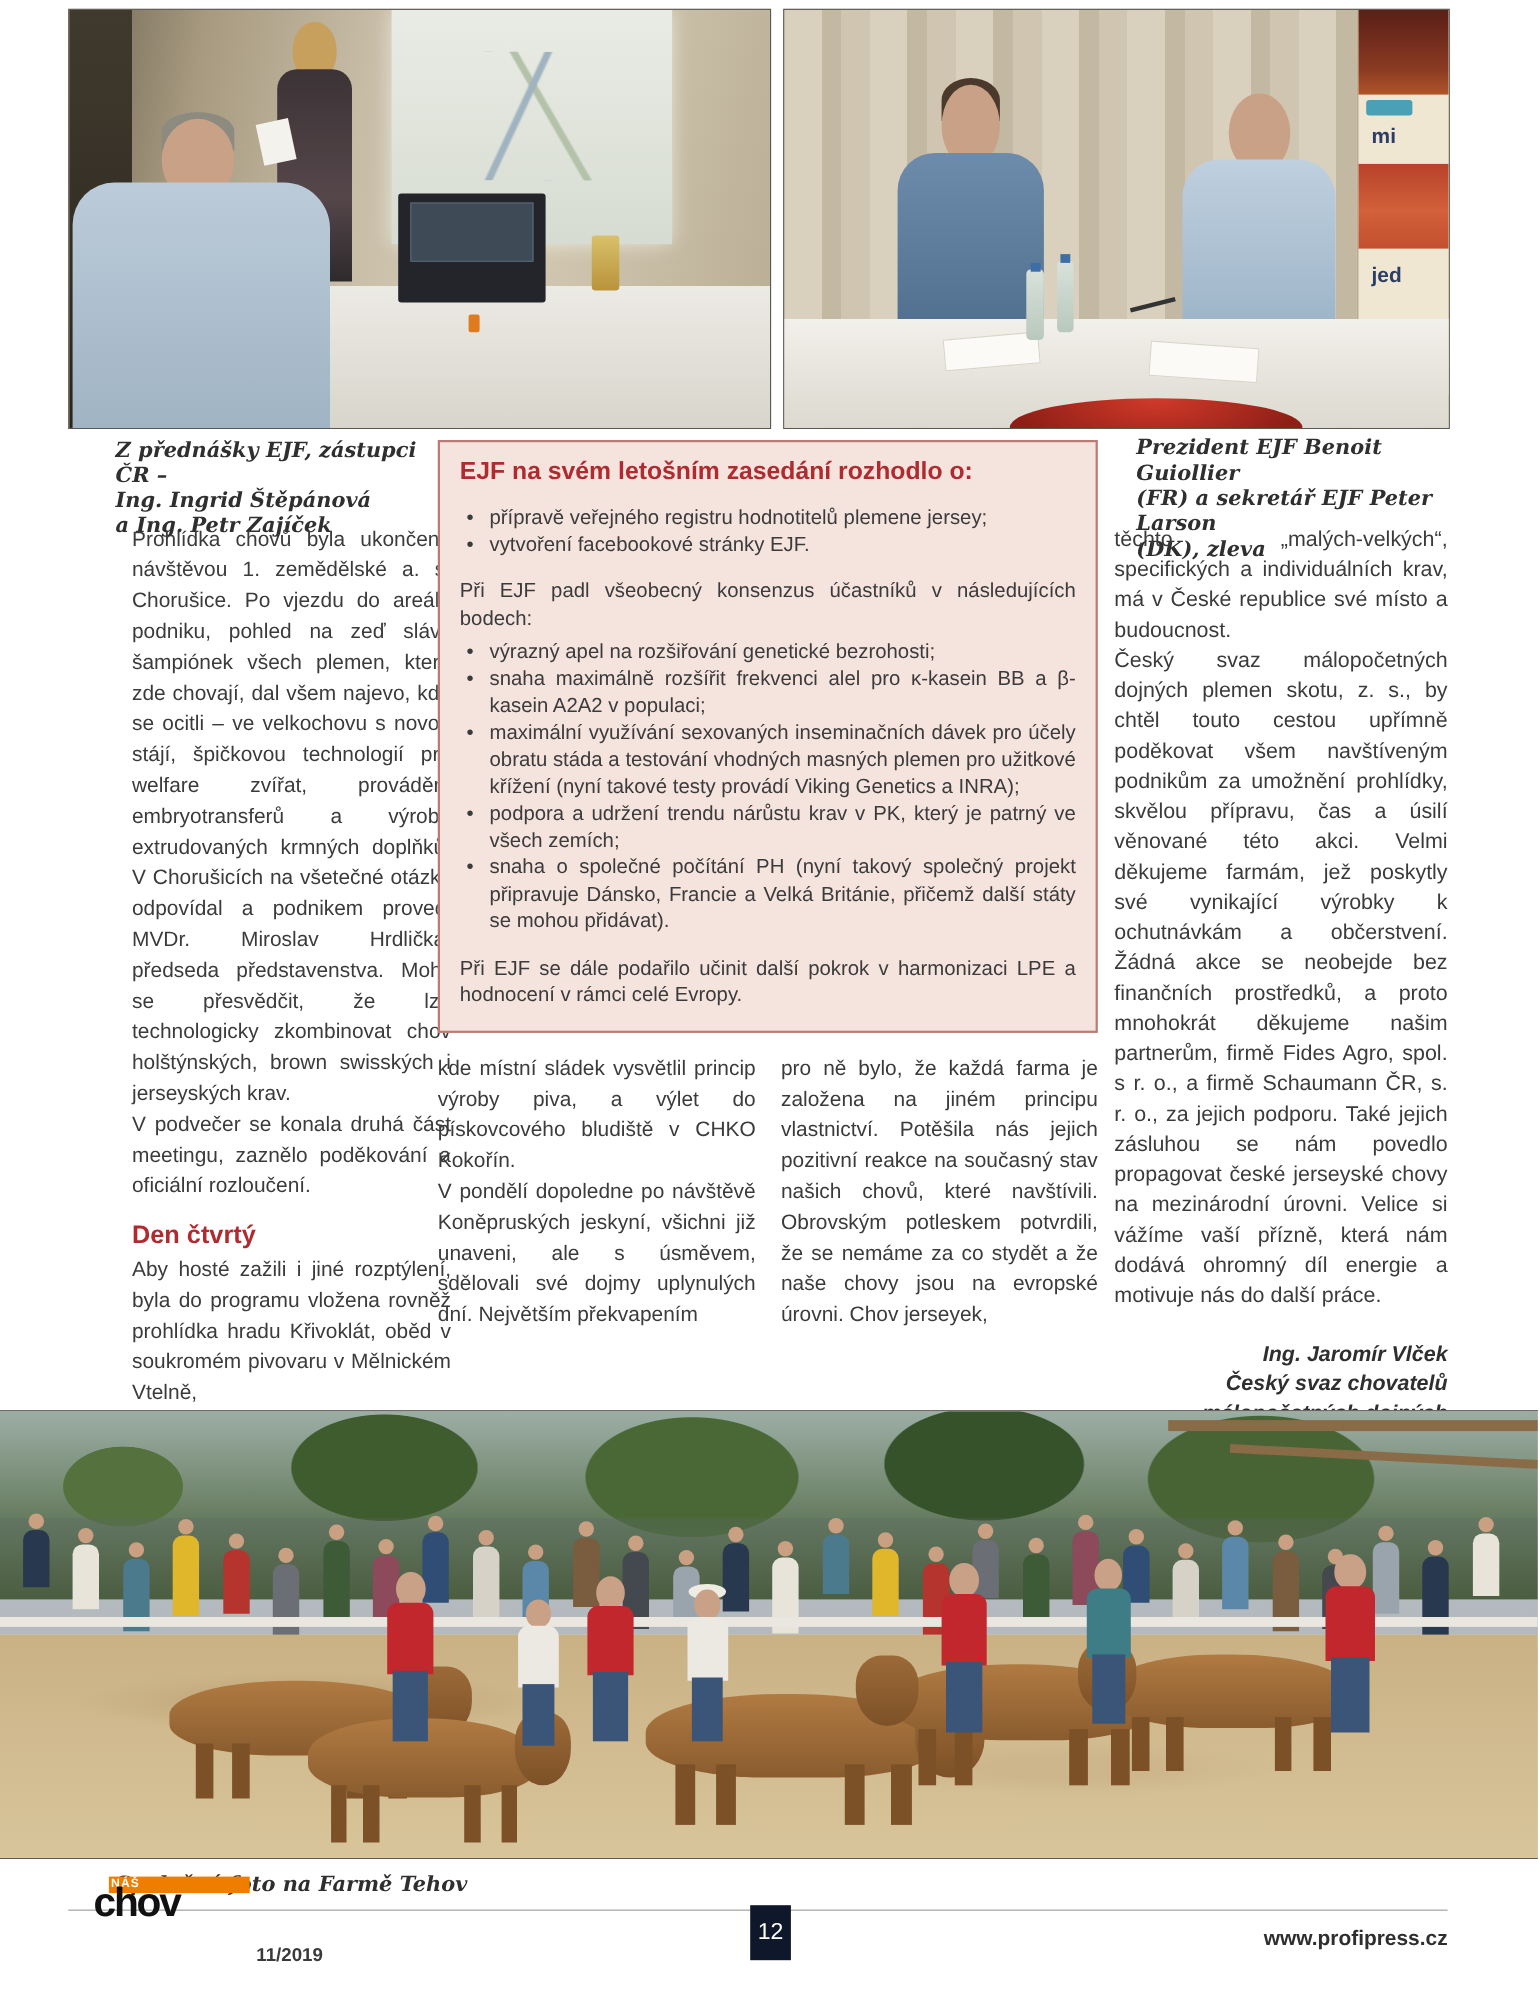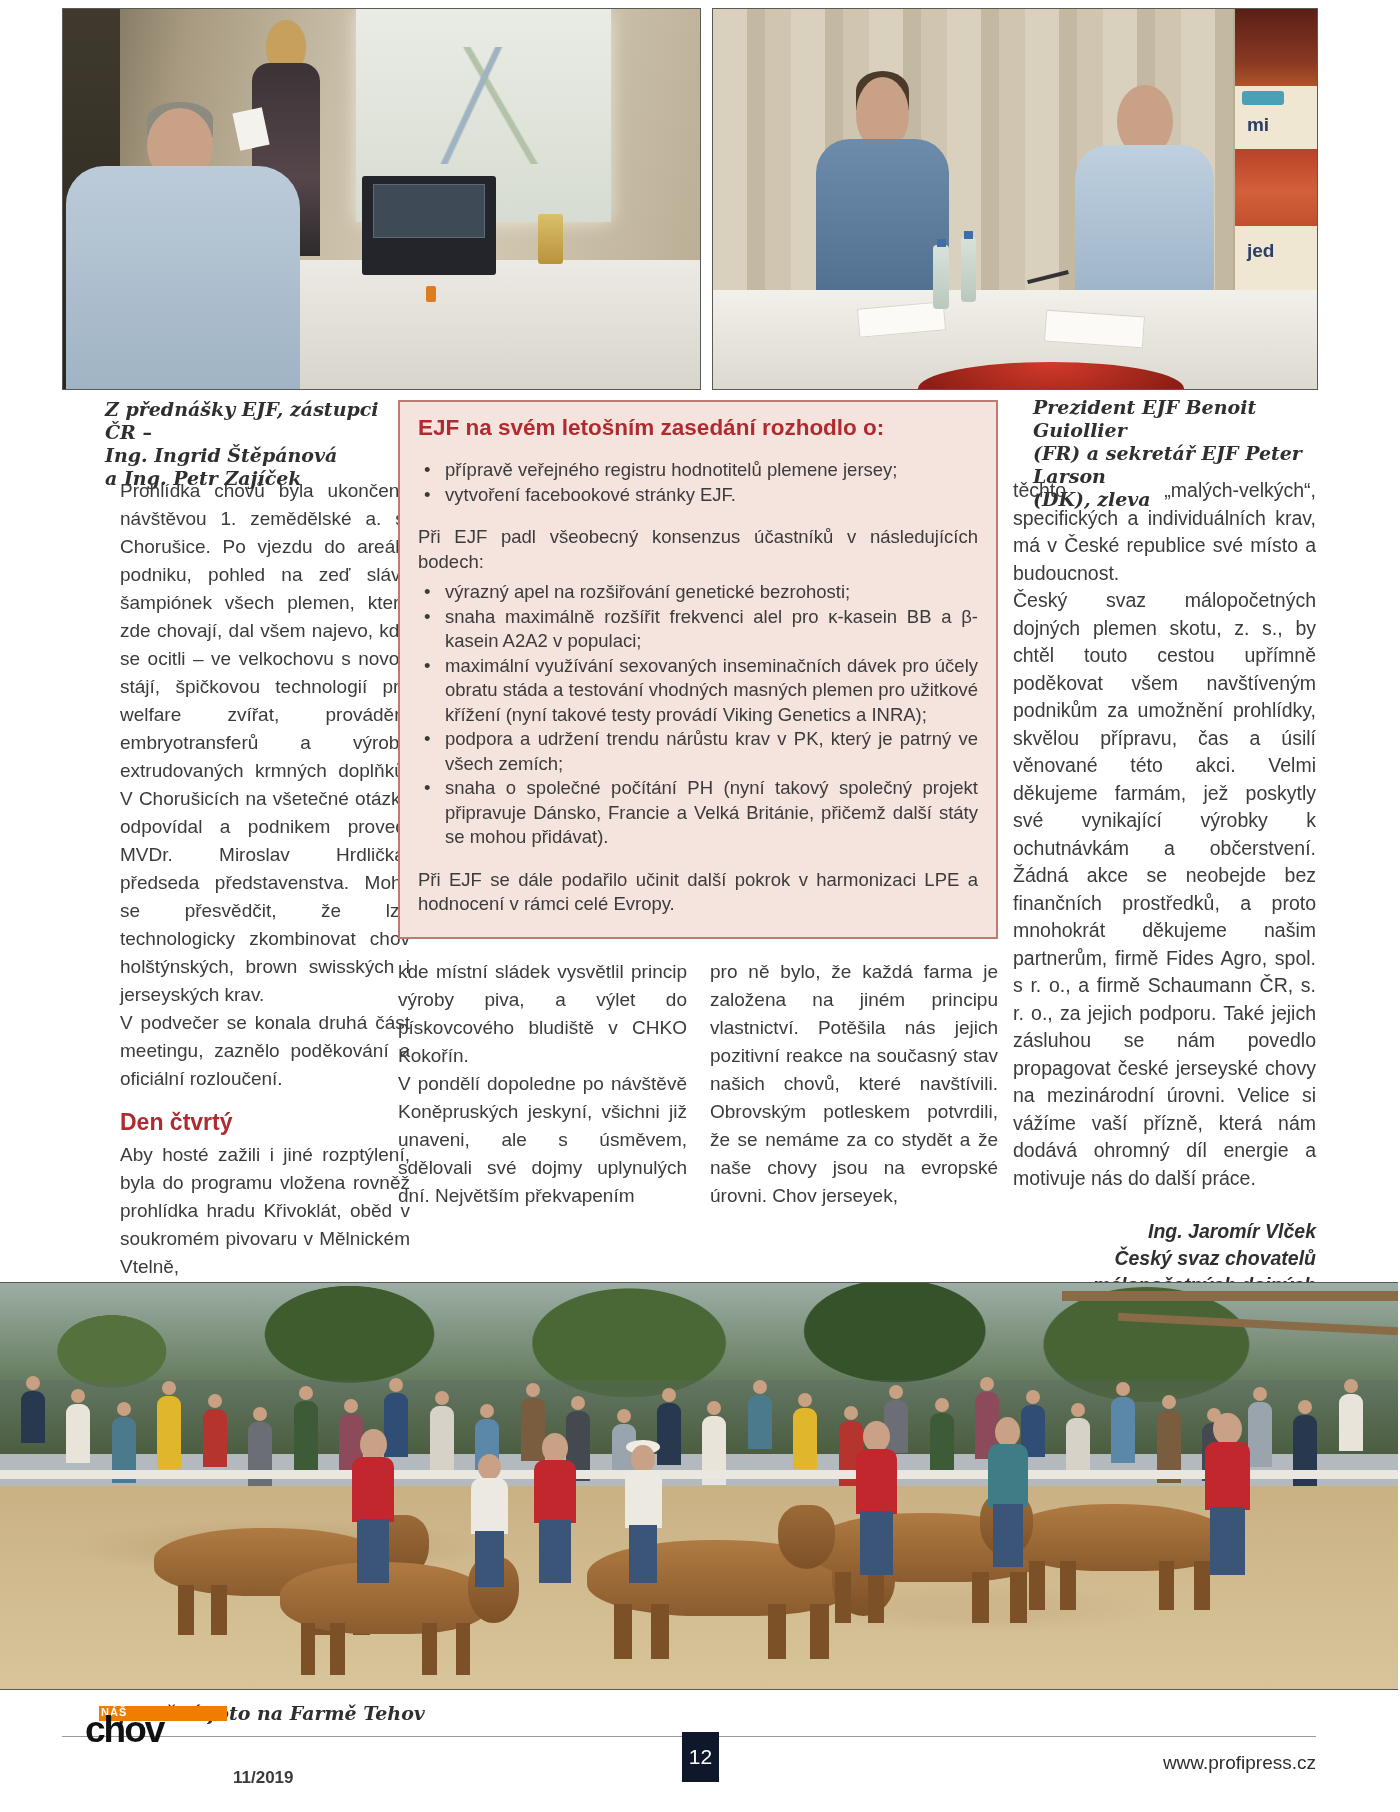--- a/index.html
+++ b/index.html
@@ -19,21 +19,21 @@
   .infobox ul{list-style:none;margin:0;padding:0;}
   .infobox li{position:relative;padding-left:27px;text-align:justify;}
   .infobox li::before{content:"\2022";position:absolute;left:6px;top:0;color:#3b3b3b;}
   .infobox p{margin:18px 0 6px 0;text-align:justify;}
   .signature{margin-top:26px;text-align:right;font-weight:bold;font-style:italic;font-size:19.5px;
              line-height:27px;color:#2f2f2f;white-space:pre-line;}
   .rule{position:absolute;left:62px;top:1736px;width:1254px;height:1px;background:#9a9a96;}
   .footer-issue{position:absolute;left:233px;top:1768px;font-weight:bold;font-size:17px;color:#3a3a3a;}
   .pagebox{position:absolute;left:682px;top:1732px;width:37px;height:50px;background:#0f172a;
            color:#fff;font-size:21px;display:flex;align-items:center;justify-content:center;}
-  .website{position:absolute;right:84px;top:1752px;font-weight:normal;font-size:19px;color:#2e2e2e;}
+  .website{position:absolute;right:84px;top:1752px;font-weight:bold;font-size:19px;color:#2e2e2e;}
   .logo{position:absolute;left:85px;top:1704px;width:150px;height:52px;}
   .logo .bar{position:absolute;left:14px;top:2px;width:128px;height:15px;background:#ee7d00;}
   .logo .nas{position:absolute;left:16px;top:2px;font-size:11px;font-weight:bold;color:#fff;letter-spacing:1px;}
   .logo .chov{position:absolute;left:0;top:4px;font-size:37px;font-weight:900;color:#111;
               letter-spacing:-2px;line-height:44px;}
   
   .p1-wall{position:absolute;inset:0;background:linear-gradient(100deg,#6e6553 0%,#a79a80 18%,#c7bca6 40%,#d6ccb6 60%,#b9ad94 100%);}
   .p1-door{position:absolute;left:0;top:0;width:9%;height:100%;background:linear-gradient(#403a2e,#2a251d);}
   .p1-screen{position:absolute;left:46%;top:0;width:40%;height:56%;background:linear-gradient(#e9ece4,#d7dcd2);box-shadow:0 0 18px rgba(255,255,250,.6);}
   .p1-screen::before{content:"";position:absolute;left:12%;top:18%;width:70%;height:55%;

